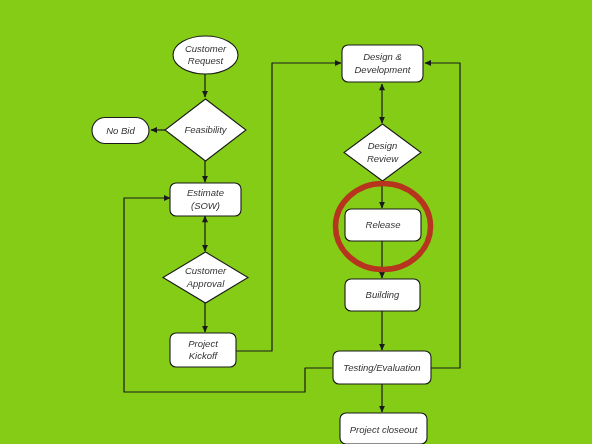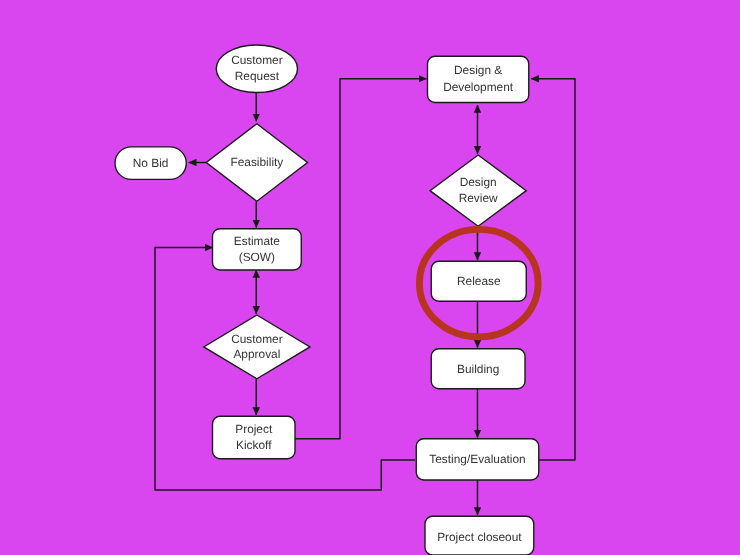--- a/index.html
+++ b/index.html
@@ -10,21 +10,22 @@
   body {
     width: 592px;
     height: 444px;
     overflow: hidden;
     font-family: "Liberation Sans", sans-serif;
   }
   #canvas {
     position: relative;
     width: 592px;
     height: 444px;
-    background: #d946ef;
+    background: #84cc16;
+    font-style: italic;
   }
   #diagram-svg {
     position: absolute;
     left: 0;
     top: 0;
     width: 592px;
     height: 444px;
   }
   .node-text {
     font-family: "Liberation Sans", sans-serif;

